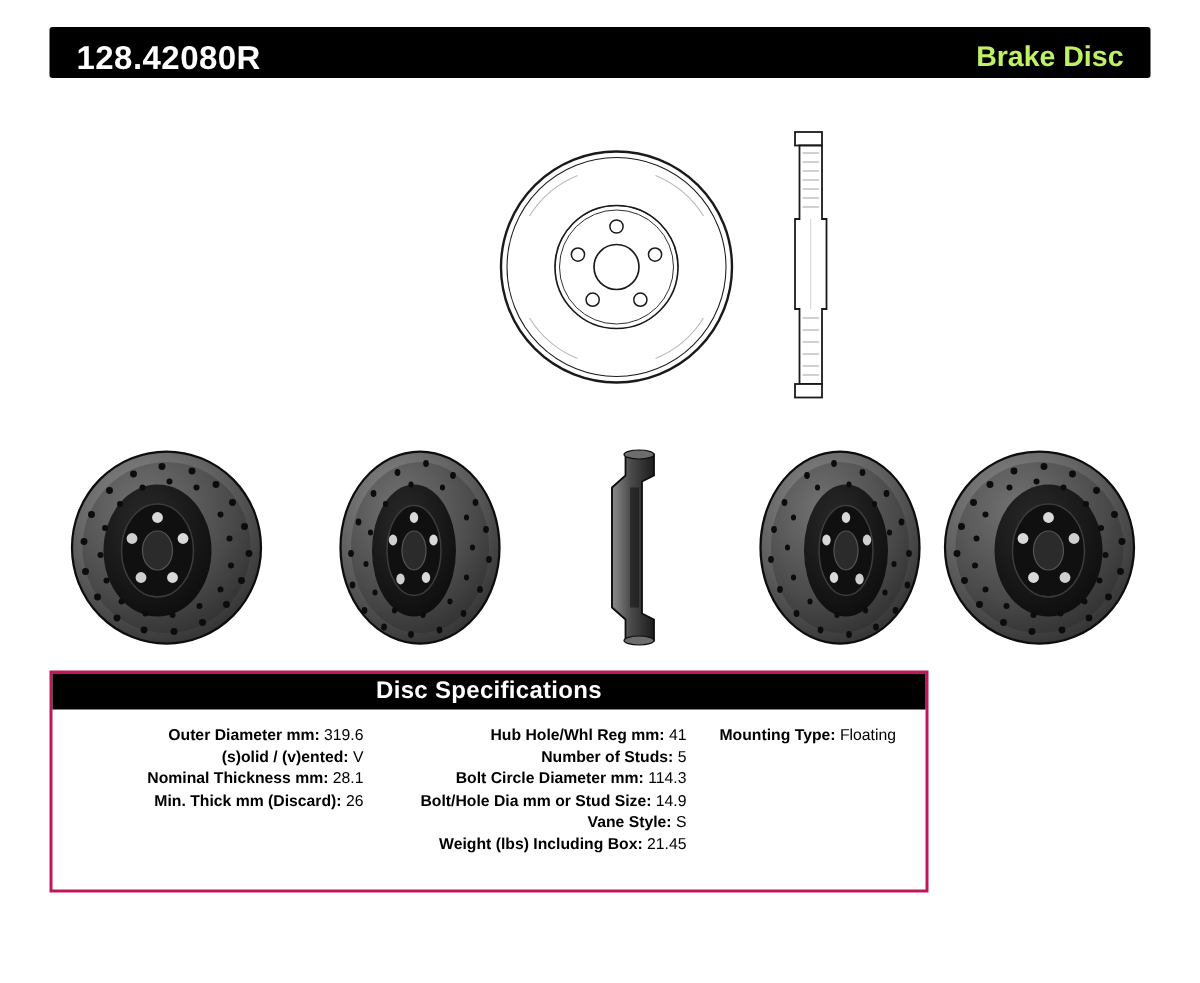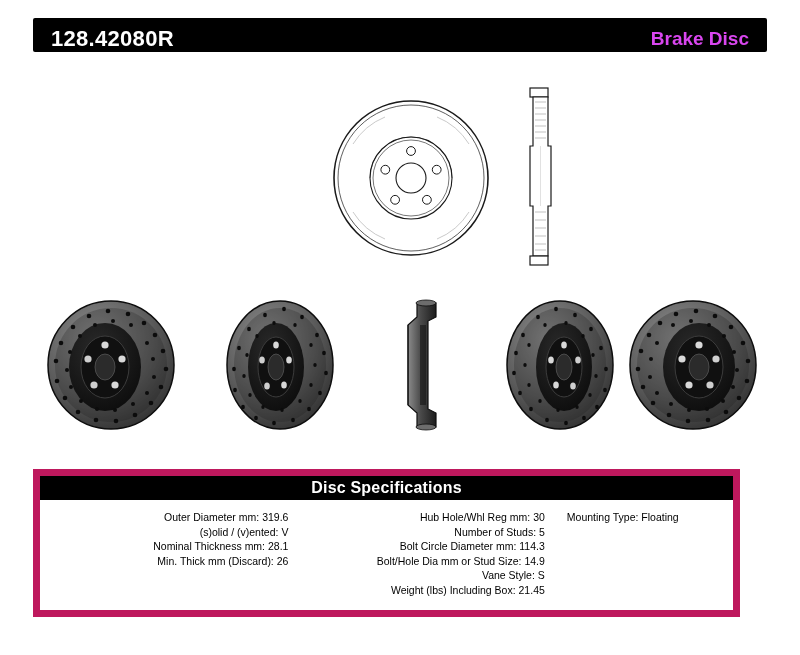--- a/index.html
+++ b/index.html
@@ -32,21 +32,21 @@
     top: 8px;
     color: #ffffff;
     font-size: 22px;
     font-weight: bold;
     letter-spacing: 0.3px;
   }
   .header-right {
     position: absolute;
     right: 18px;
     top: 10px;
-    color: #d946ef;
+    color: #bef264;
     font-size: 19px;
     font-weight: bold;
   }
 
   
   .top-art {
     position: absolute;
     left: 33px;
     top: 70px;
     width: 734px;
@@ -59,24 +59,24 @@
     left: 33px;
     top: 295px;
     width: 734px;
     height: 140px;
   }
 
   
   .spec-box {
     position: absolute;
     left: 33px;
-    top: 469px;
-    width: 707px;
+    top: 447px;
+    width: 586px;
     height: 148px;
-    border: 7px solid #be185d;
+    border: 2px solid #be185d;
     box-sizing: border-box;
   }
   .spec-title-bar {
     height: 24px;
     background: #000000;
     color: #ffffff;
     text-align: center;
     font-size: 16px;
     font-weight: bold;
     line-height: 24px;
@@ -96,21 +96,21 @@
     white-space: nowrap;
   }
   .col-a .spec-line, .col-b .spec-line {
     text-align: right;
     padding-right: 8px;
   }
   .col-c .spec-line {
     text-align: left;
     padding-left: 14px;
   }
-  .spec-label { font-weight: normal; }
+  .spec-label { font-weight: bold; }
   .spec-value { font-weight: normal; text-align: center; }
 </style>
 </head>
 <body>
 
 <div class="header">
   <div class="header-left">128.42080R</div>
   <div class="header-right">Brake Disc</div>
 </div>
 
@@ -395,21 +395,21 @@
       </div>
       <div class="spec-line">
         <span class="spec-label">Min. Thick mm (Discard):</span>
         <span class="spec-value">26</span>
       </div>
     </div>
 
     <div class="col-b">
       <div class="spec-line">
         <span class="spec-label">Hub Hole/Whl Reg mm:</span>
-        <span class="spec-value">30</span>
+        <span class="spec-value">41</span>
       </div>
       <div class="spec-line">
         <span class="spec-label">Number of Studs:</span>
         <span class="spec-value">5</span>
       </div>
       <div class="spec-line">
         <span class="spec-label">Bolt Circle Diameter mm:</span>
         <span class="spec-value">114.3</span>
       </div>
       <div class="spec-line">

